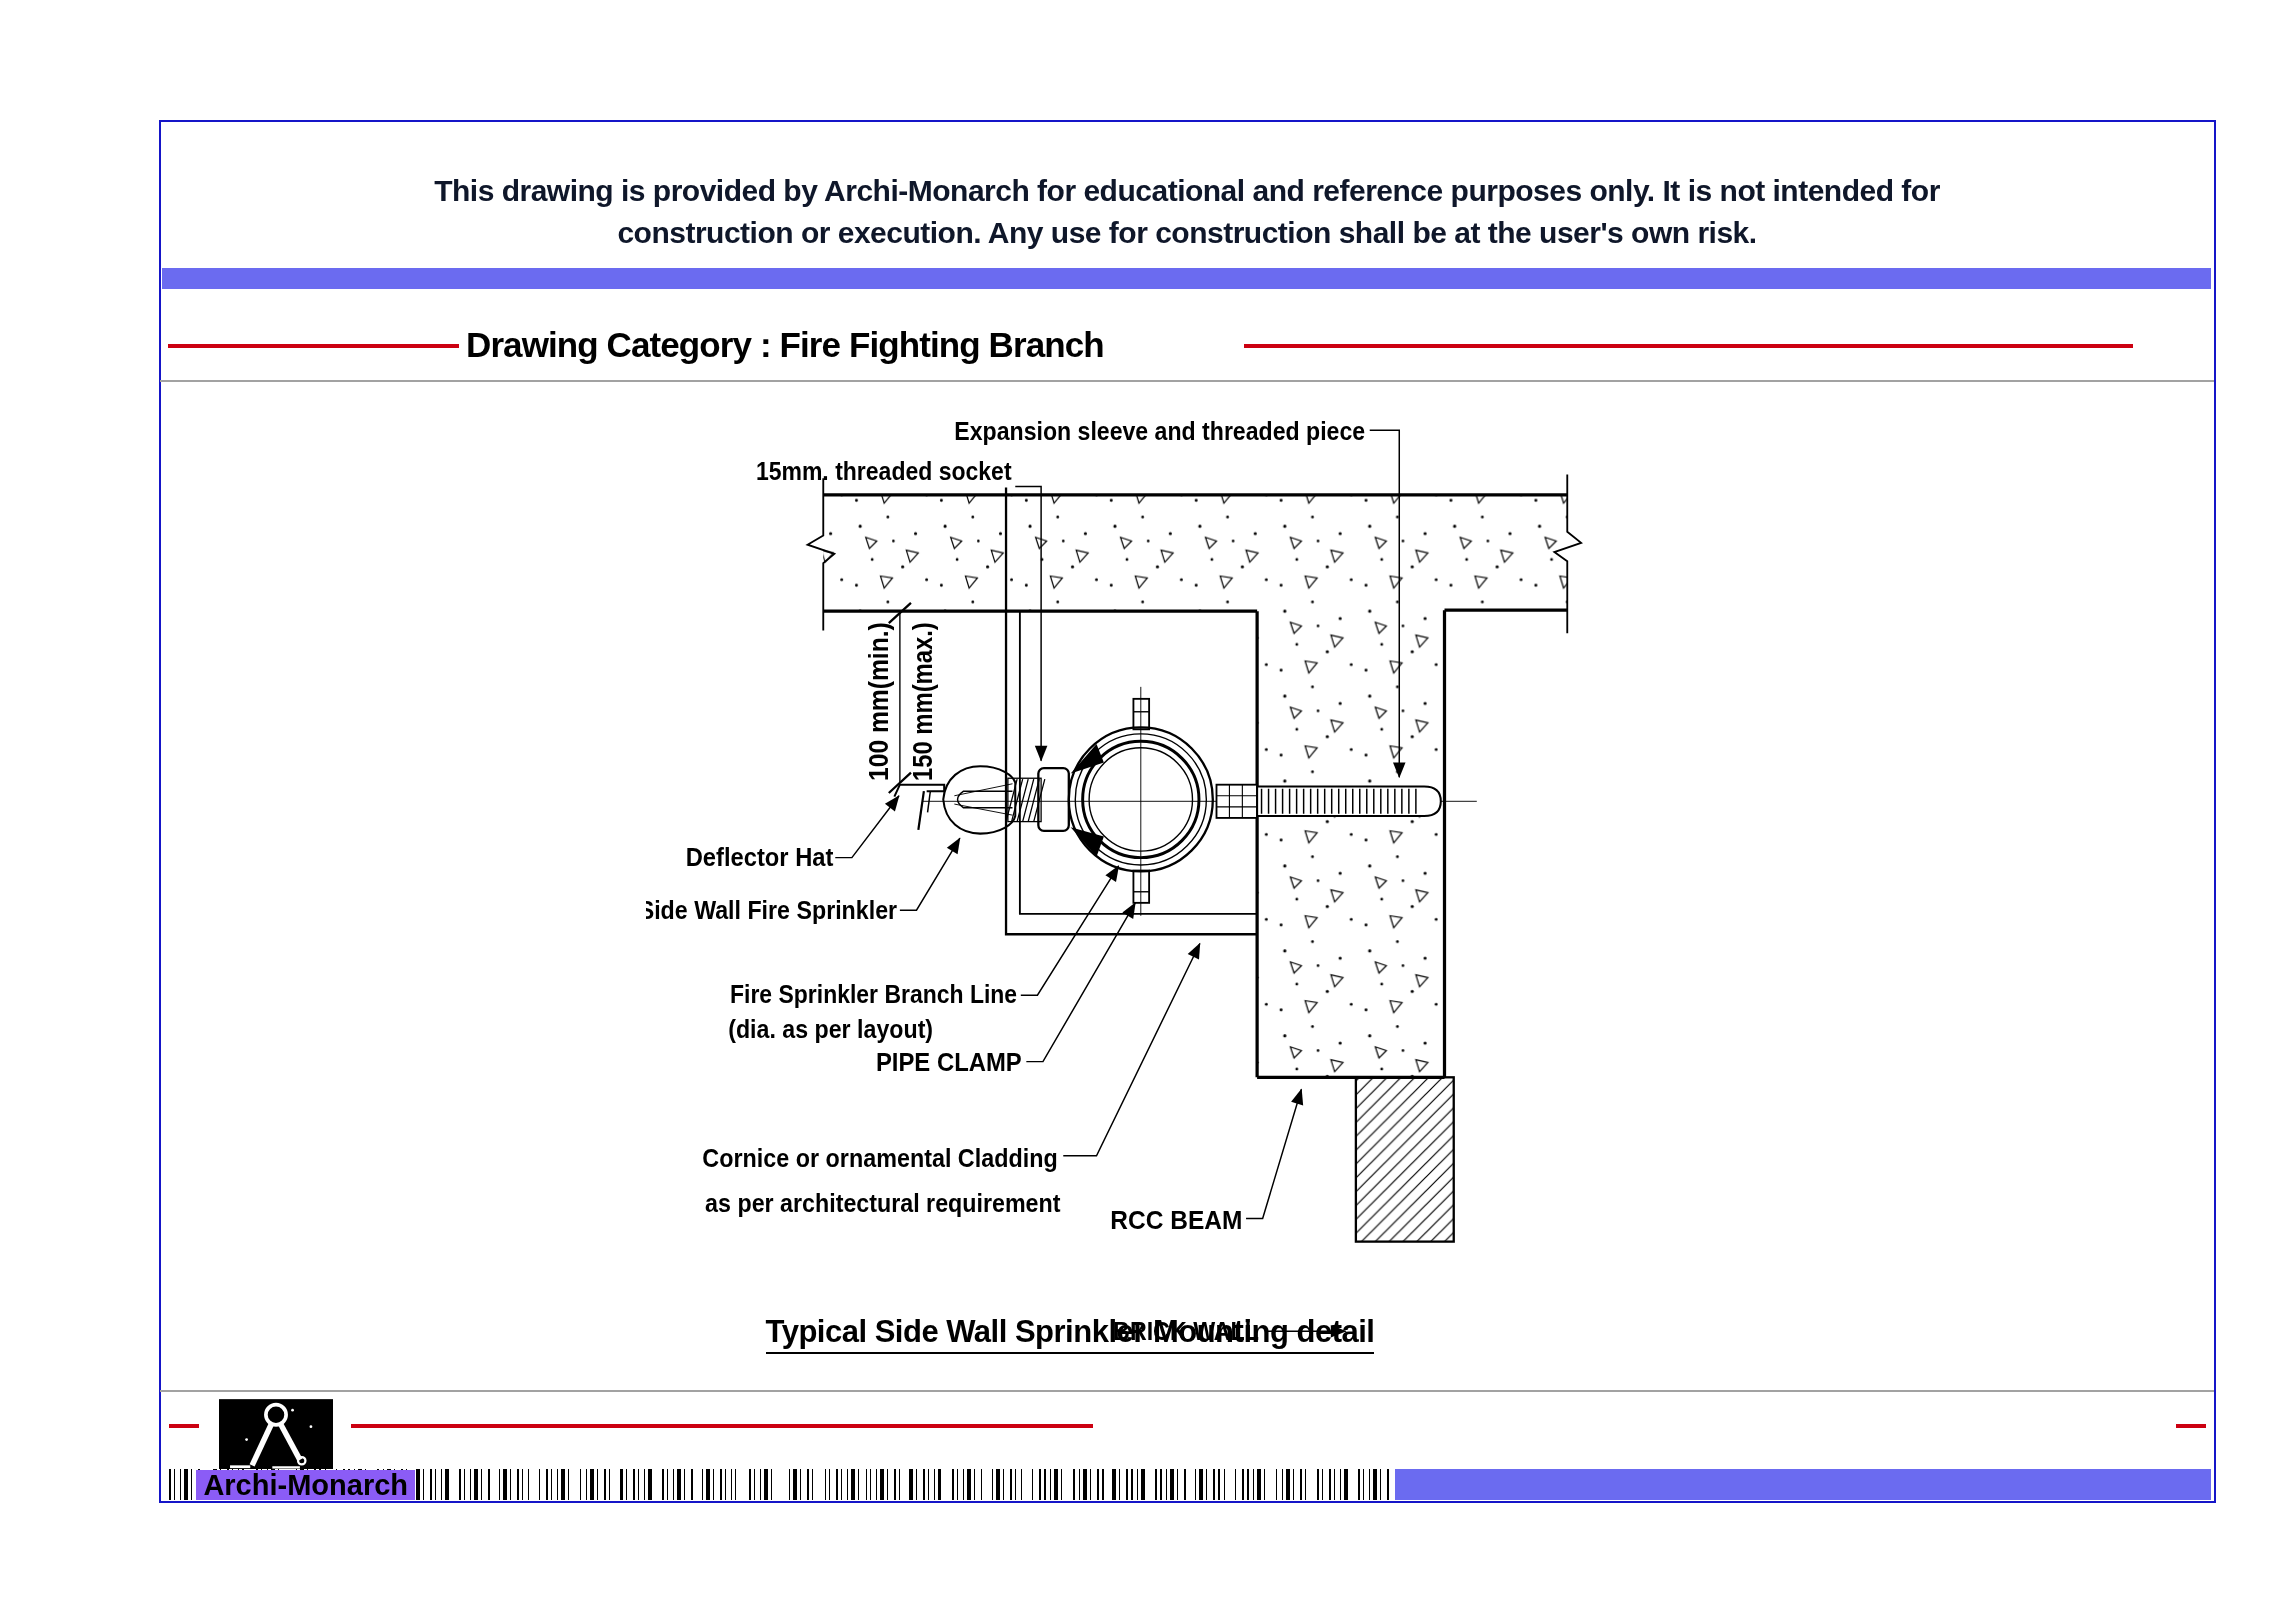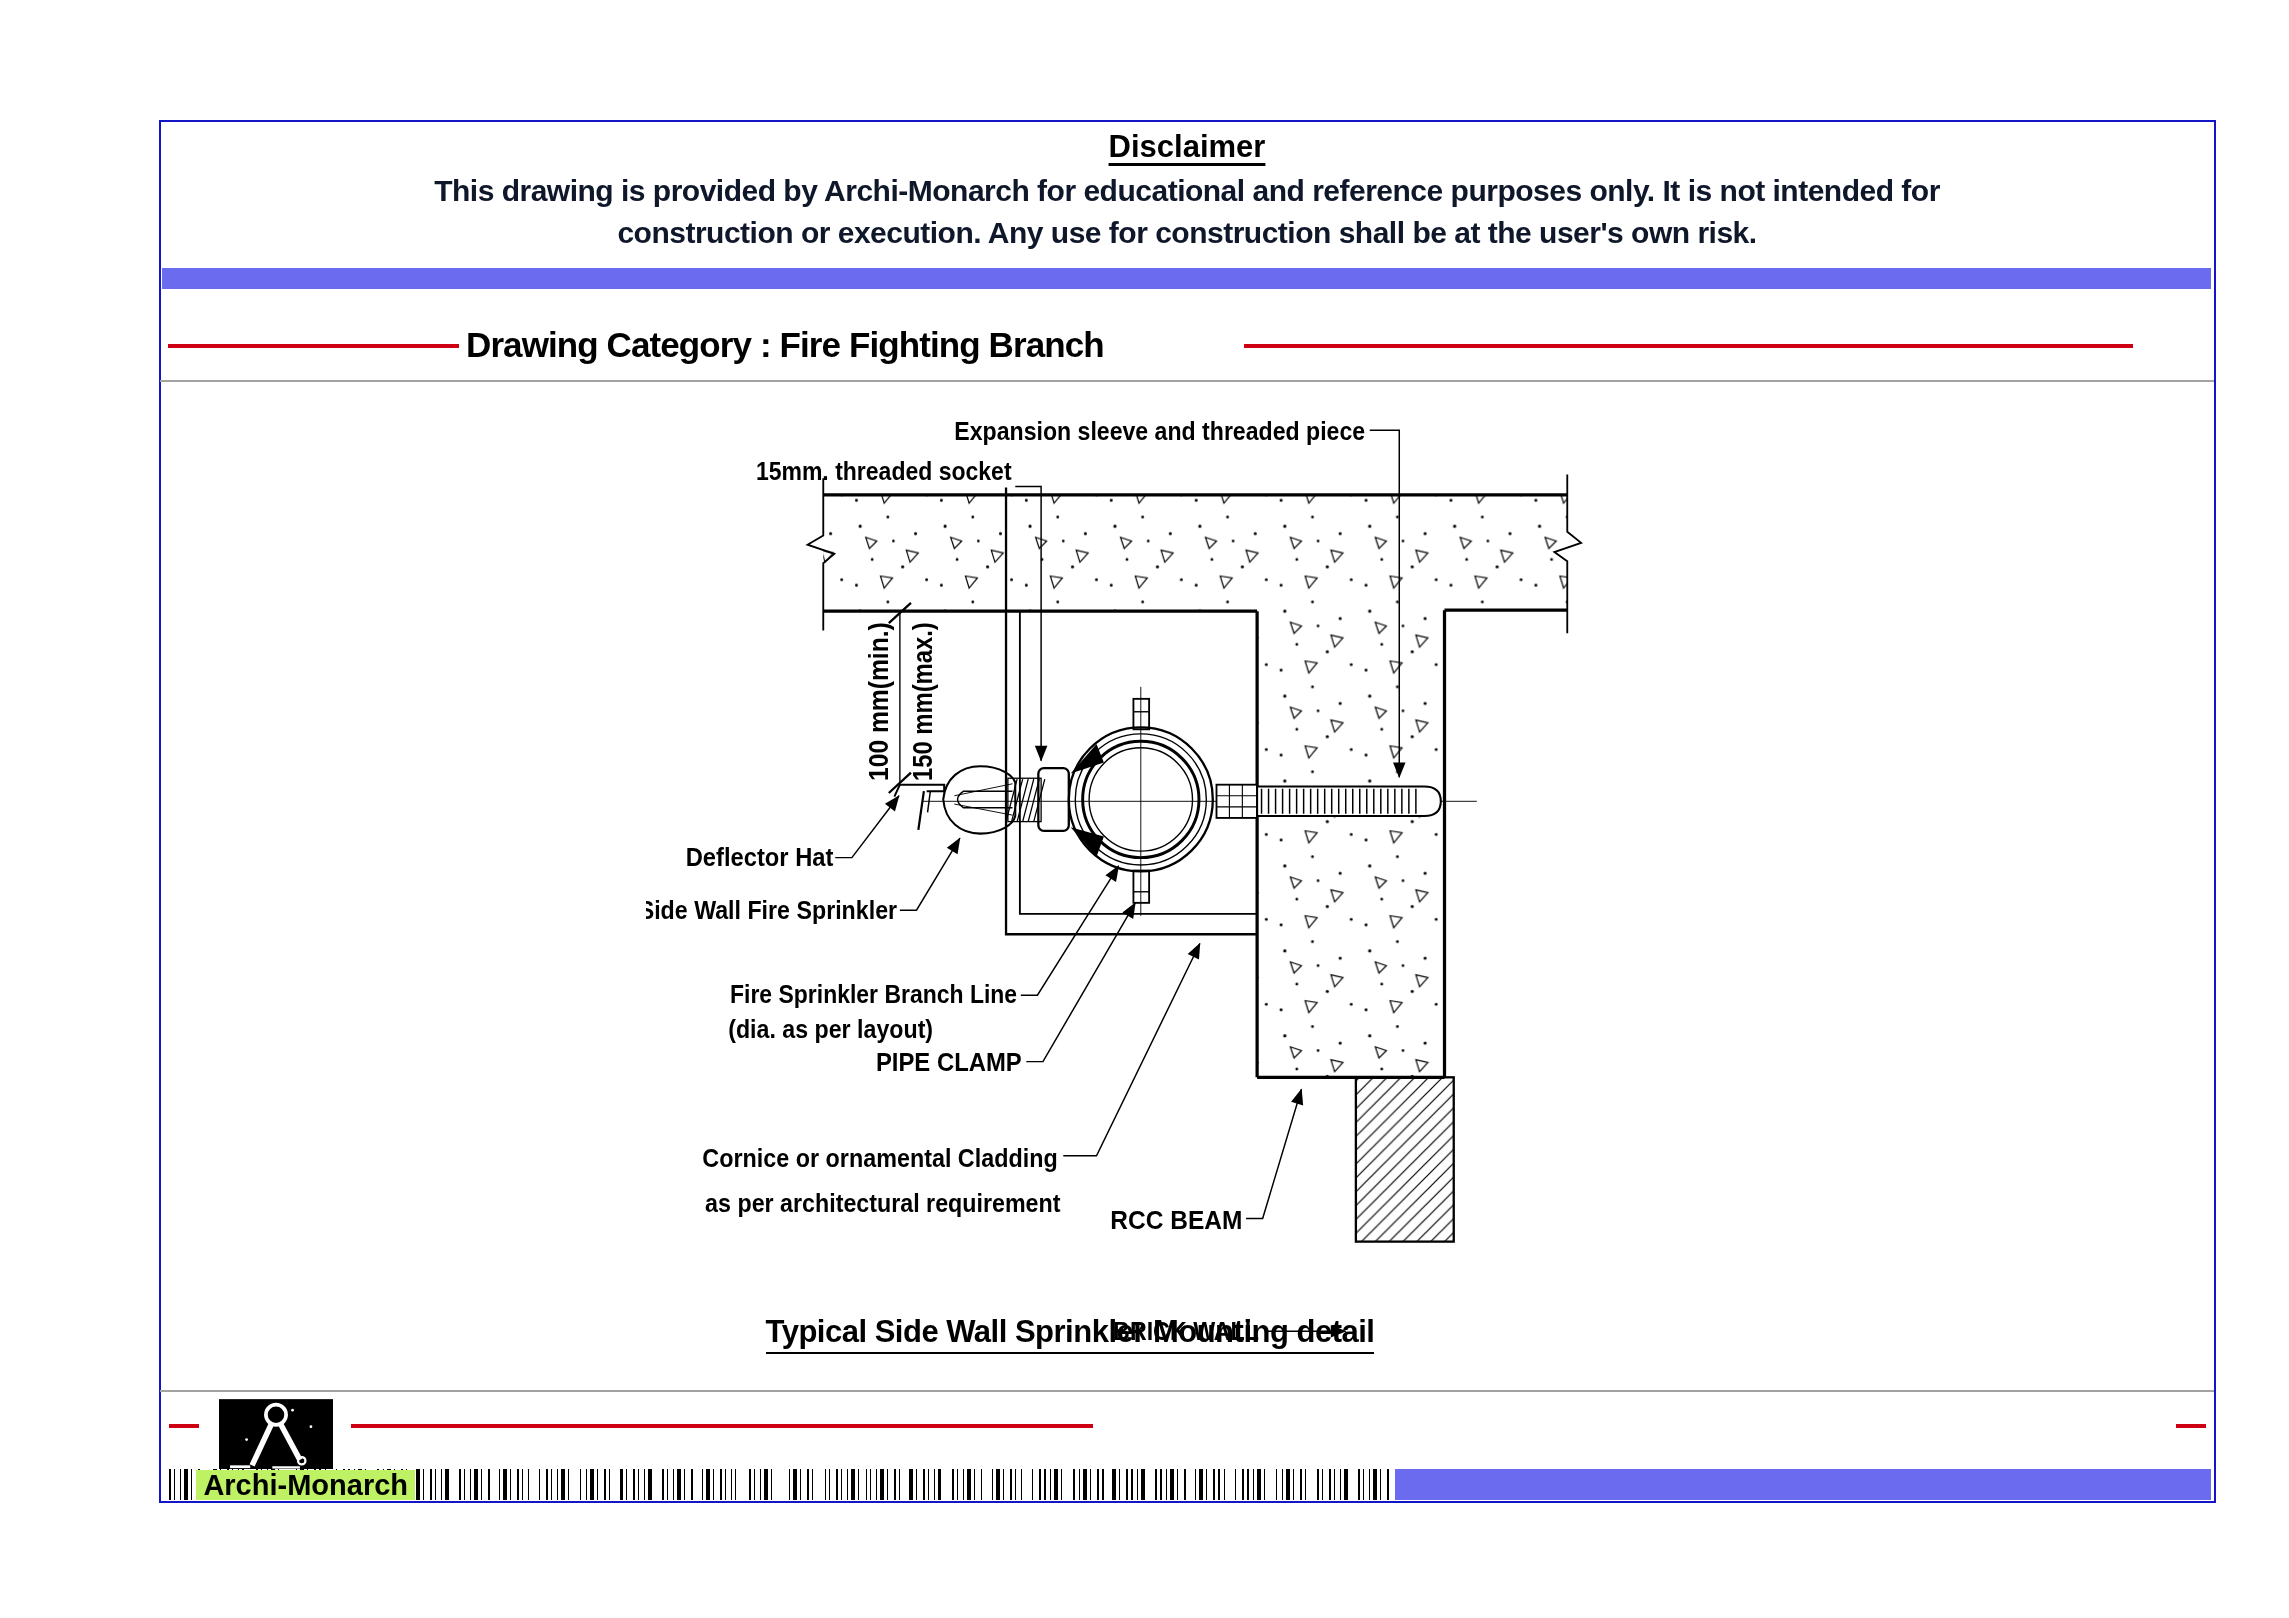--- a/index.html
+++ b/index.html
@@ -31,34 +31,31 @@
   #footer-dash-left{left:169px;top:1424px;width:29.5px;}
   #footer-red-line{left:351px;top:1424px;width:742px;}
   #footer-dash-right{left:2176px;top:1424px;width:29.5px;}
   #sheet-title{left:1104px;top:1405px;font-size:37px;font-weight:bold;letter-spacing:-0.9px;color:#000;white-space:nowrap;}
   #logo-box{left:219px;top:1399px;width:114px;height:72px;}
   
   #barcode{left:169px;top:1469px;width:1225px;height:31px;background:#fff;
     background-image:
       repeating-linear-gradient(90deg,#fff 0 0px,transparent 0 34px,#fff 34px 41px),
       repeating-linear-gradient(90deg,#000 0 1.8px,transparent 1.8px 4.6px,#000 4.6px 6.5px,transparent 6.5px 11px,#000 11px 12px,transparent 12px 14.8px,#000 14.8px 19.4px,transparent 19.4px 22px,#000 22px 23px,transparent 23px 29px);}
-  #brand-label{left:196px;top:1470px;background:#bef264;padding:0 7.4px;font-size:29px;font-weight:bold;color:#000;line-height:30px;}
+  #brand-label{left:196px;top:1470px;background:#8b5cf6;padding:0 7.4px;font-size:29px;font-weight:bold;color:#000;line-height:30px;}
   #bottom-blue-bar{left:1395px;top:1469px;width:816px;height:31px;background:#6b6bf0;}
   svg text{font-family:"Liberation Sans",sans-serif;font-weight:bold;fill:#000;}
 </style>
 </head>
 <body>
 
 <div id="stage">
 
   <div id="page-frame" class="abs"></div>
 
-  <div id="disclaimer-title" class="abs">
-    <span>Disclaimer</span>
-  </div>
   <div id="disc-line1" class="abs disc-line">This drawing is provided by Archi-Monarch for educational and reference purposes only. It is not intended for</div>
   <div id="disc-line2" class="abs disc-line">construction or execution. Any use for construction shall be at the user's own risk.</div>
 
   <div id="top-blue-bar" class="abs"></div>
 
   <div id="cat-red-left" class="abs red-line"></div>
   <div id="category-title" class="abs">Drawing Category : Fire Fighting Branch</div>
   <div id="cat-red-right" class="abs red-line"></div>
 
   <div id="gray-rule-top" class="abs gray-rule"></div>

